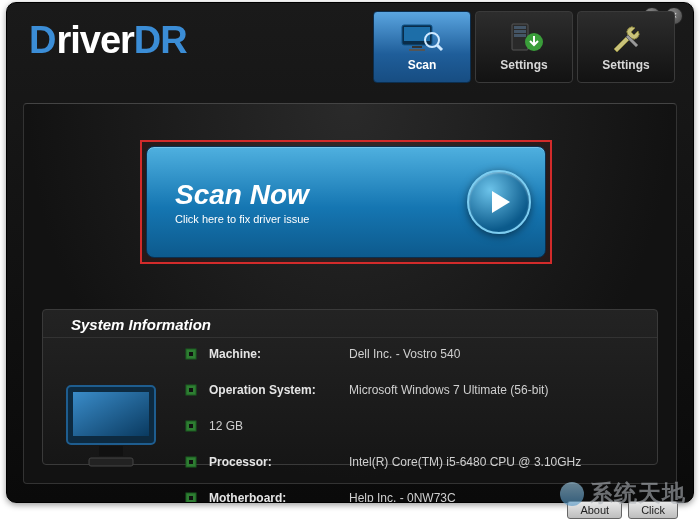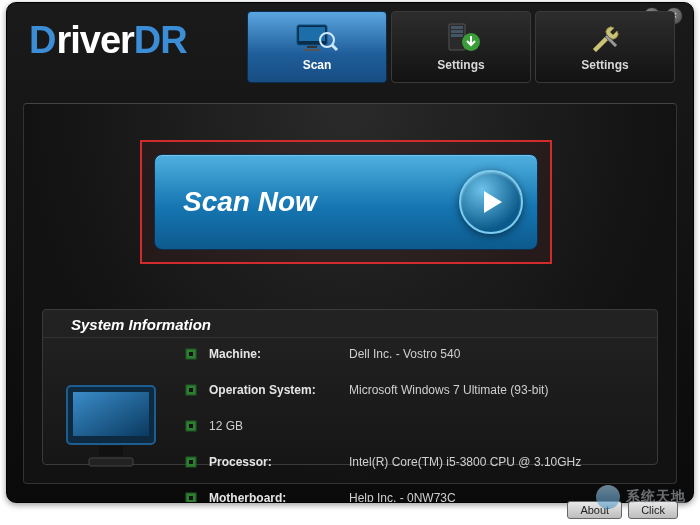--- a/index.html
+++ b/index.html
@@ -55,21 +55,21 @@
 }
 .logo .d1 { color: #3b8dd6; }
 .logo .driver { color: #fff; letter-spacing: -1px; }
 .logo .dr { color: #3b8dd6; letter-spacing: -1px; }
 .tabs {
   display: flex;
   gap: 4px;
   margin-top: -8px;
 }
 .tab {
-  width: 140px; height: 72px;
+  width: 98px; height: 72px;
   border: 1px solid #3a3a3a;
   border-radius: 4px;
   background: linear-gradient(#2d2d2d, #121212);
   color: #d8d8d8;
   display: flex; flex-direction: column; align-items: center; justify-content: center;
   cursor: pointer;
   font-size: 12px;
   font-weight: bold;
   gap: 4px;
 }
@@ -86,21 +86,21 @@
   border-top: 1px solid #444;
   border-radius: 4px;
   background: radial-gradient(ellipse at center top, #2a2a2a, #121212 70%);
 }
 .scan-wrap {
   position: absolute;
   left: 116px; top: 36px;
   width: 412px; height: 124px;
   background: rgba(200,40,40,0.08);
   border: 2px solid #d22b2b;
-  padding: 12px;
+  padding: 4px;
   display: flex;
 }
 .scan-btn {
   flex: 1;
   background: linear-gradient(#4fb0df, #1576b2 55%, #0d5a8d);
   border: 1px solid #0a2f4f;
   border-radius: 8px;
   display: flex;
   align-items: center;
   padding: 0 14px 0 28px;
@@ -152,21 +152,21 @@
   font-size: 11px;
   padding: 2px 12px;
   color: #222;
   cursor: pointer;
 }
 .watermark {
   position: absolute;
   right: 14px; bottom: 16px;
   color: #aeb2b8;
   opacity: .6;
-  font-size: 14px;
+  font-size: 23px;
   font-weight: bold;
   letter-spacing: 1px;
   display: flex; align-items: center; gap: 6px;
   pointer-events: none;
 }
 .wm-circle { width:24px;height:24px;border-radius:50%;background:linear-gradient(#a8d6f0,#4a90c2);}
 </style>
 </head>
 <body>
 
@@ -222,20 +222,21 @@
       </div>
     </div>
   </div>
 
   <div class="inner">
 
     <div class="scan-wrap">
       <div class="scan-btn">
         <div class="scan-text">
           <div class="scan-title">Scan Now</div>
+          <div class="scan-sub">Click here to fix driver issue</div>
         </div>
         <div class="play">
           <svg width="30" height="30" viewBox="0 0 30 30">
             <path d="M8 4 L26 15 L8 26 Z" fill="#fff"></path>
           </svg>
         </div>
       </div>
     </div>
 
     <div class="sys-panel">
@@ -267,40 +268,40 @@
             <span class="sys-value">Dell Inc. - Vostro 540</span>
           </div>
           <div class="sys-row">
             <span class="chip-ic">
                 <svg width="14" height="14">
                   <rect x="2" y="2" width="10" height="10" fill="#2e7d32" stroke="#1b5e20"></rect>
                   <rect x="5" y="5" width="4" height="4" fill="#111"></rect>
                 </svg>
               </span>
             <span class="sys-label">Operation System:</span>
-            <span class="sys-value">Microsoft Windows 7 Ultimate  (93-bit)</span>
+            <span class="sys-value">Microsoft Windows 7 Ultimate  (56-bit)</span>
           </div>
           <div class="sys-row">
             <span class="chip-ic">
                 <svg width="14" height="14">
                   <rect x="2" y="2" width="10" height="10" fill="#2e7d32" stroke="#1b5e20"></rect>
                   <rect x="5" y="5" width="4" height="4" fill="#111"></rect>
                 </svg>
               </span>
             <span class="sys-value">12 GB</span>
           </div>
           <div class="sys-row">
             <span class="chip-ic">
                 <svg width="14" height="14">
                   <rect x="2" y="2" width="10" height="10" fill="#2e7d32" stroke="#1b5e20"></rect>
                   <rect x="5" y="5" width="4" height="4" fill="#111"></rect>
                 </svg>
               </span>
             <span class="sys-label">Processor:</span>
-            <span class="sys-value">Intel(R) Core(TM) i5-3800 CPU @ 3.10GHz</span>
+            <span class="sys-value">Intel(R) Core(TM) i5-6480 CPU @ 3.10GHz</span>
           </div>
           <div class="sys-row">
             <span class="chip-ic">
                 <svg width="14" height="14">
                   <rect x="2" y="2" width="10" height="10" fill="#2e7d32" stroke="#1b5e20"></rect>
                   <rect x="5" y="5" width="4" height="4" fill="#111"></rect>
                 </svg>
               </span>
             <span class="sys-label">Motherboard:</span>
             <span class="sys-value">Help Inc. - 0NW73C</span>

